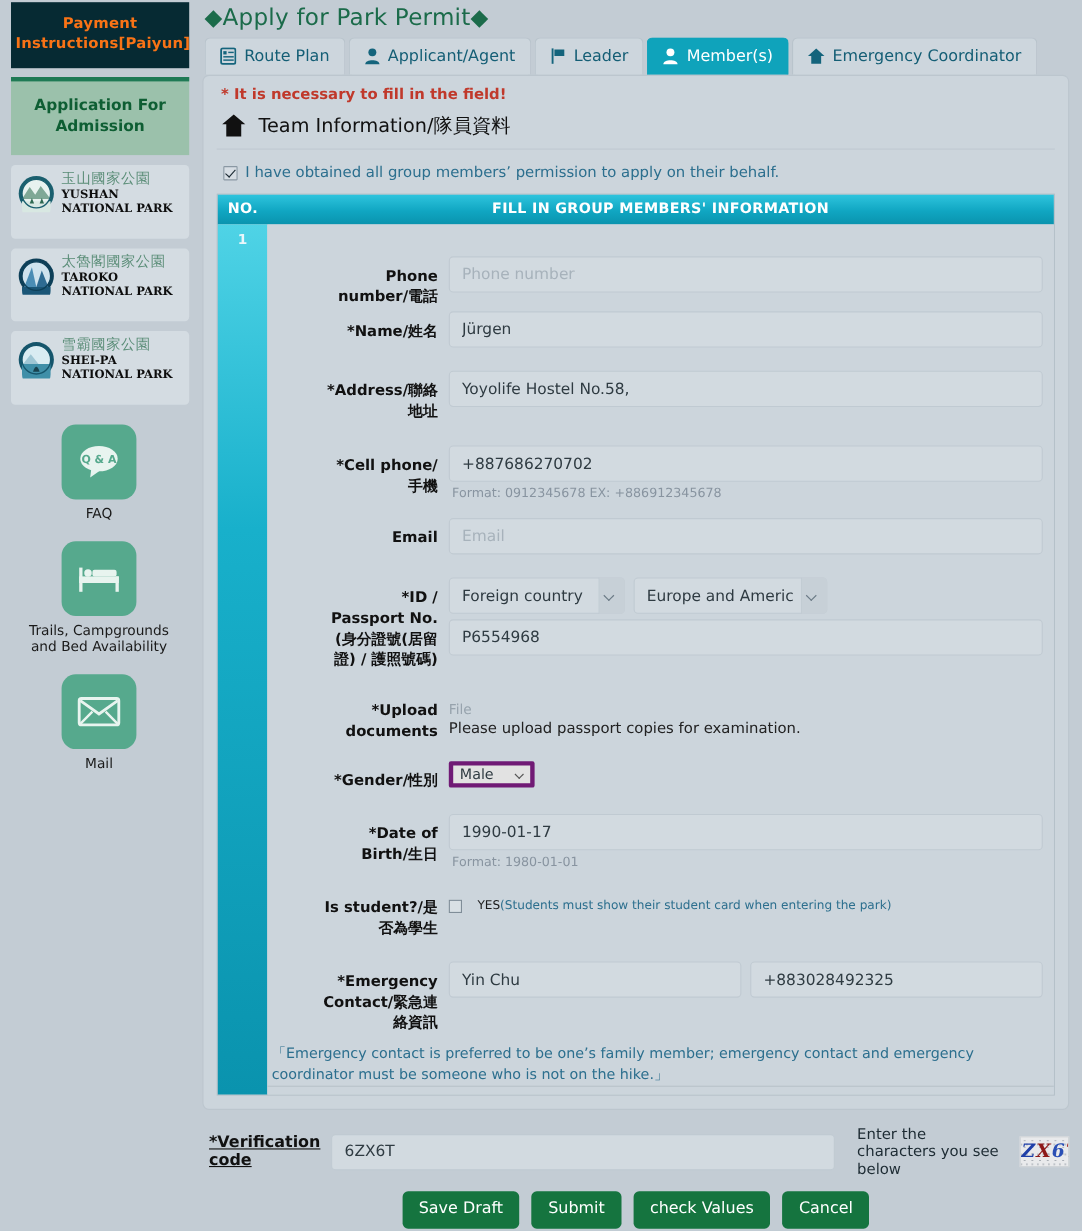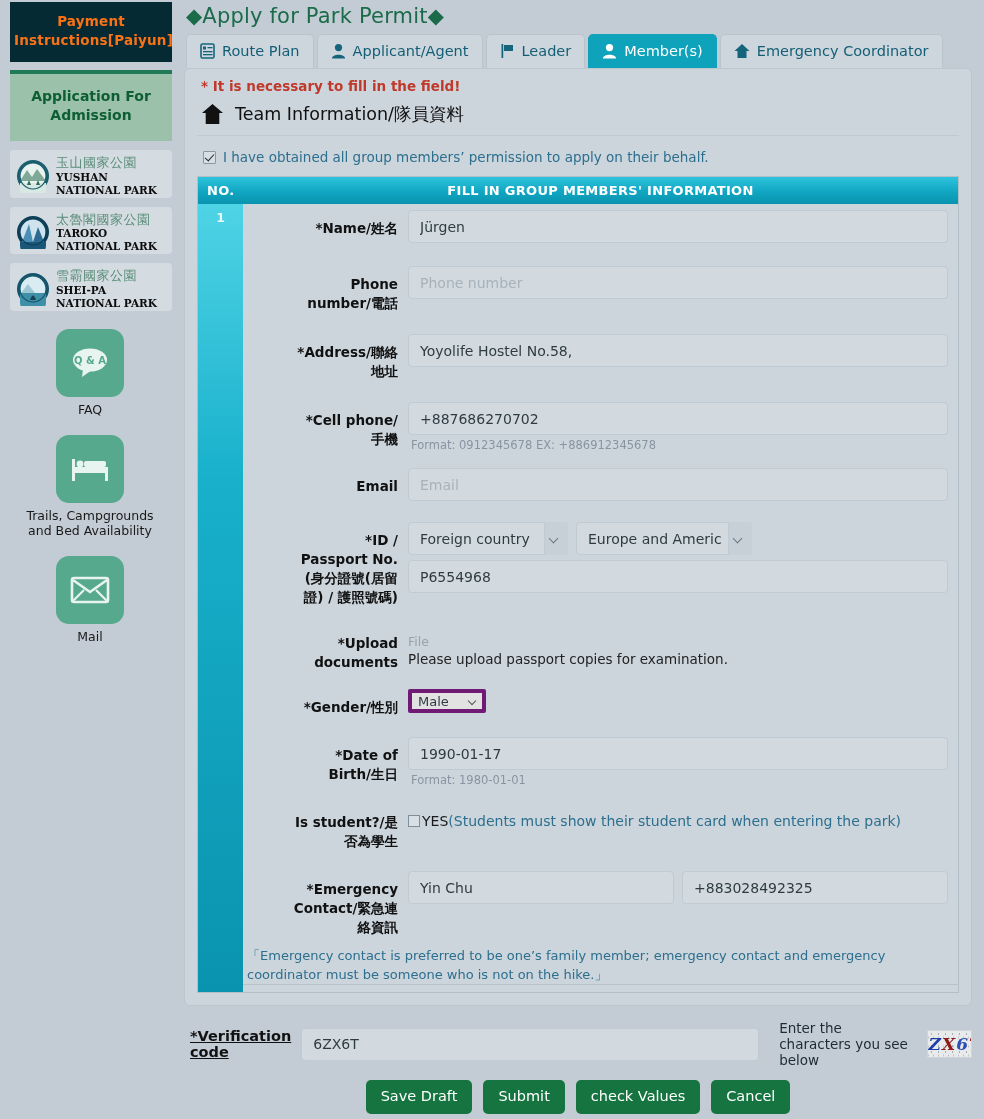--- a/index.html
+++ b/index.html
@@ -37,21 +37,21 @@
     font-weight: bold;
     font-size: 14px;
     line-height: 19px;
     text-align: center;
     padding: 13px 4px 16px;
   }
   .park-card {
     margin: 9px 8px 0 10px;
     background: #d4dce2;
     border-radius: 4px;
-    padding: 6px 5px 2px 6px;
+    padding: 6px 5px 21px 6px;
     display: flex;
     align-items: center;
     gap: 6px;
   }
   .park-logo { width: 34px; height: 34px; flex: 0 0 34px; position: relative; }
   .park-logo svg { display: block; }
   .park-text { line-height: 1.05; }
   .park-cn {
     font-size: 13px; color: #5a8d77; letter-spacing: .5px;
     font-family: "DejaVu Sans", sans-serif;
@@ -194,21 +194,21 @@
   select.s-region  { width: 176px; }
   select.s-gender  {
     width: 78px; background: #e2e2e2; border: 4px solid #701a75;
     height: 24px; font-size: 13px; padding: 0 22px 0 6px; border-radius: 2px;
   }
   .sel-wrap.gender::after { top: 9px; width: 5px; height: 5px; border-color: #555; }
   .file-label { font-size: 12.5px; color: #97a3ad; padding-top: 9px; }
   .file-note { font-size: 13.5px; color: #222; padding-top: 2px; }
   .stud-line { display: flex; align-items: flex-start; padding-top: 9px; gap: 2px; }
   .cb-plain { width: 12px; height: 12px; flex: 0 0 12px; border: 1px solid #7f8d98; background: #d9e0e5; margin-top: 2px; }
-  .stud-text { font-size: 14px; color: #2c6f8e; }
+  .stud-text { font-size: 11px; color: #2c6f8e; margin-left: 12px; }
   .stud-text b { color: #1b1b1b; font-weight: normal; }
   .emg-row { display: flex; gap: 8px; }
   .emg-note { font-size: 13px; color: #2c6f8e; line-height: 19px; padding: 6px 12px 0 4px; }
   .tbl-foot { border-top: 1px solid #b8c2ca; height: 8px; }
 
   
   .verify {
     display: flex; align-items: center; gap: 0;
     padding: 14px 0 0 6px;
   }
@@ -425,34 +425,34 @@
         <div class="tbl-head">
           <div class="th-no">NO.</div>
           <div class="th-info">FILL IN GROUP MEMBERS' INFORMATION</div>
         </div>
 
         <div class="tbl-body">
           <div class="col-no">1</div>
 
           <div class="col-fields">
 
+            <div class="row" style="margin-top:23px;">
+              <div class="lbl">
+                <div>Phone</div>
+                <div>number/電話</div>
+              </div>
+              <div class="fld">
+                <input type="text" class="w-full" placeholder="Phone number" style="">
+              </div>
+            </div>
+
             <div class="row">
               <div class="lbl">*Name/姓名</div>
               <div class="fld">
                 <input type="text" class="w-full" value="Jürgen" style="">
-              </div>
-            </div>
-
-            <div class="row" style="margin-top:23px;">
-              <div class="lbl">
-                <div>Phone</div>
-                <div>number/電話</div>
-              </div>
-              <div class="fld">
-                <input type="text" class="w-full" placeholder="Phone number" style="">
               </div>
             </div>
 
             <div class="row" style="margin-top:21px;">
               <div class="lbl">
                 <div>*Address/聯絡</div>
                 <div>地址</div>
               </div>
               <div class="fld">
                 <input type="text" class="w-half" value="Yoyolife Hostel No.58, " style="">

